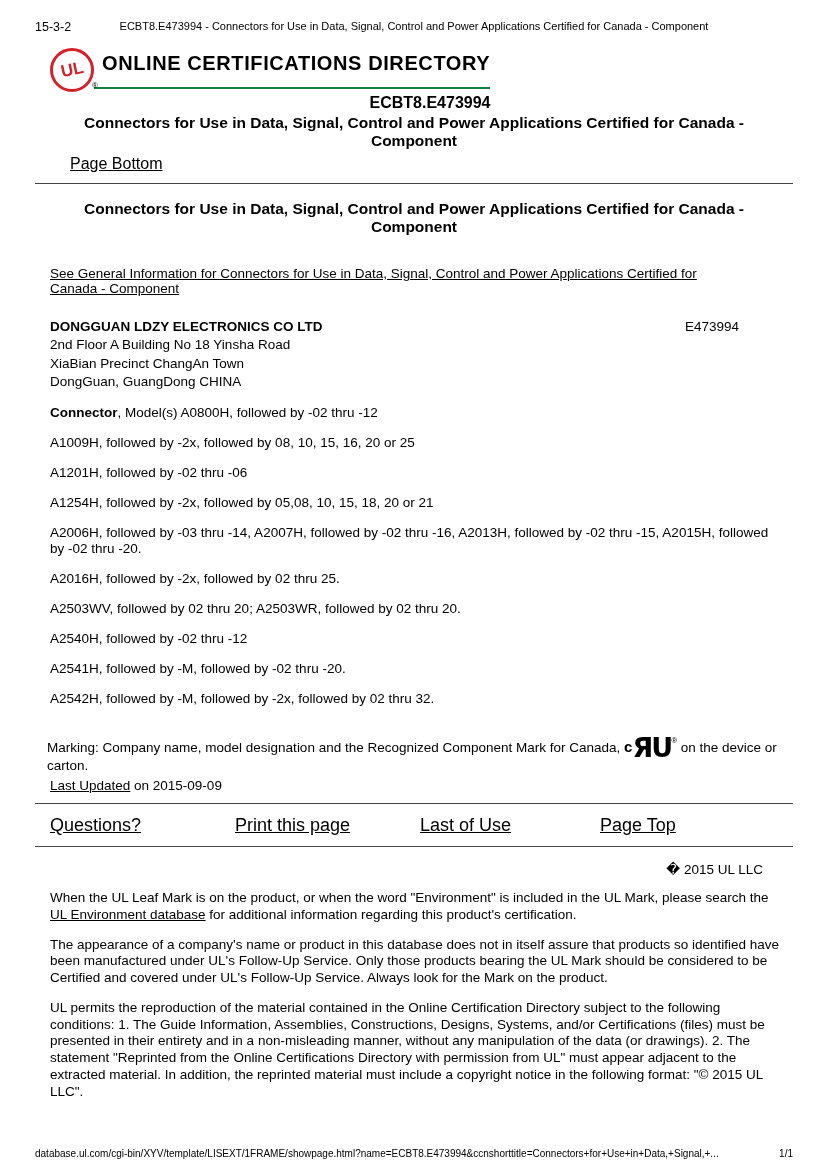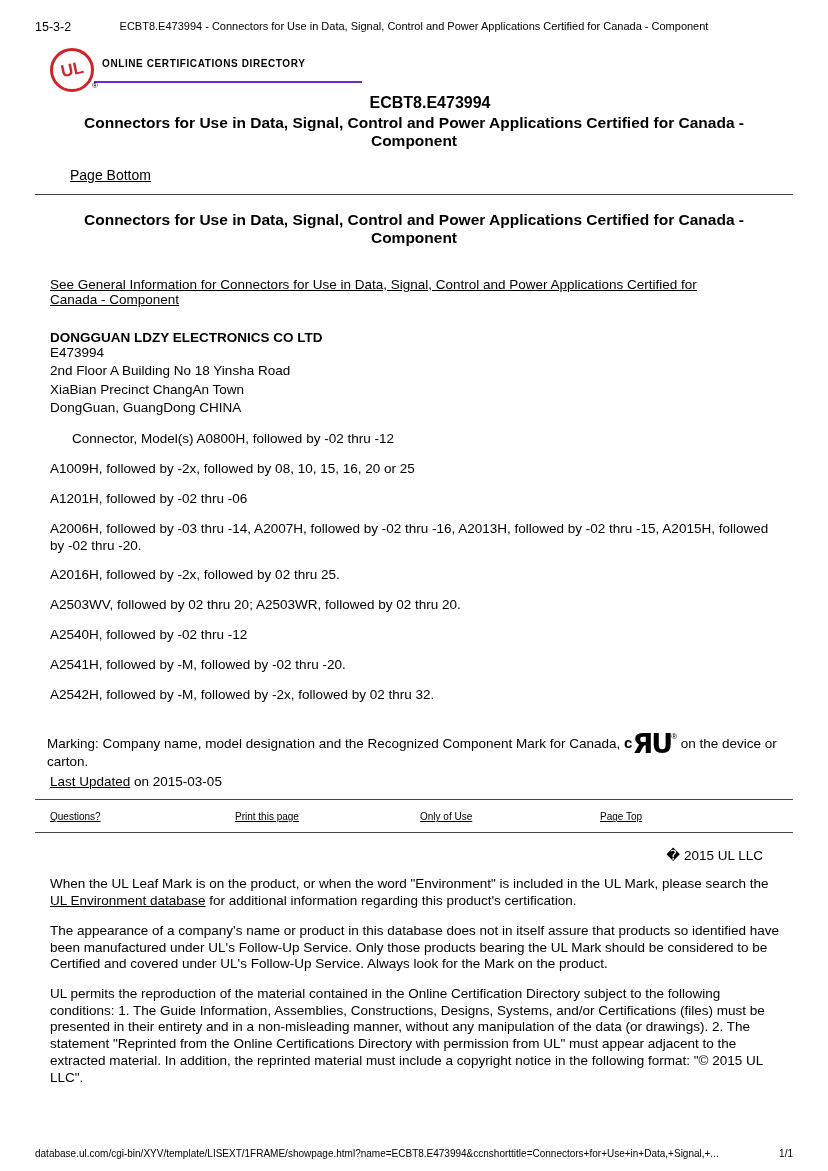--- a/index.html
+++ b/index.html
@@ -12,49 +12,49 @@
 
   .print-header { position:relative; padding-top:20px; height:36px; }
   .print-date { position:absolute; left:35px; top:20px; font-size:12.5px; }
   .print-title { text-align:center; font-size:11px; padding:0 105px; }
 
   .masthead { display:flex; align-items:center; margin:12px 0 0 50px; width:312px; }
   .ul-logo { position:relative; width:44px; height:44px; border:3px solid #d2232a;
     border-radius:50%; flex:none; display:flex; align-items:center; justify-content:center; background:#fff; }
   .ul-logo-text { color:#d2232a; font-weight:bold; font-size:17px; transform:rotate(-12deg); display:inline-block; }
   .ul-logo-reg { position:absolute; right:-7px; bottom:-1px; font-size:8px; color:#000; }
-  .masthead-title { flex:1; font-weight:bold; font-size:10px; letter-spacing:0.6px;
-    padding:0 0 12px 8px; border-bottom:2px solid #6d28d9; white-space:nowrap; }
+  .masthead-title { flex:1; font-weight:bold; font-size:20px; letter-spacing:0.6px;
+    padding:0 0 12px 8px; border-bottom:2px solid #15803d; white-space:nowrap; }
 
   .doc-heading { text-align:center; margin-top:2px; }
   .doc-code { font-size:16px; font-weight:bold;padding-left:32px; }
   .doc-title { font-size:15.5px; font-weight:bold; line-height:1.18; max-width:700px; margin:2px auto 0; }
 
-  .page-bottom { display:inline-block; margin:16px 0 0 70px; font-size:14px; }
+  .page-bottom { display:inline-block; margin:4px 0 0 70px; font-size:16px; }
   .rule { border:none; border-top:1px solid #444; margin:10px 35px 0; }
 
   .section-title { font-size:15.5px; font-weight:bold; line-height:1.18; max-width:700px; margin:16px auto 0; text-align:center; }
 
   .gen-info { display:inline-block; margin:30px 0 0 50px; font-size:13.5px; line-height:1.12; max-width:690px; }
 
-  .company-row { display:flex; justify-content:space-between; margin:22px 89px 0 50px; font-size:13.5px;flex-direction:column; }
+  .company-row { display:flex; justify-content:space-between; margin:22px 89px 0 50px; font-size:13.5px; }
   .company-name { font-weight:bold; }
   .address { margin:2px 0 0 50px; font-size:13.5px; line-height:1.38; }
 
   .model-line { margin:13px 45px 0 50px; font-size:13.5px; line-height:1.25; }
-  .model-line b { font-weight:normal;margin-left:22px; }
+  .model-line b { font-weight:bold; }
 
   .marking { margin:28px 45px 0 47px; font-size:13.5px; line-height:1.35; }
   .mark-c { font-weight:bold; font-size:15px; }
   .mark-ru { font-weight:800; font-size:27px; letter-spacing:-2px; vertical-align:-5px;
     line-height:0; font-family:"DejaVu Sans",sans-serif; }
   .mark-reg { font-size:8px; vertical-align:9px; }
   .last-updated { margin:3px 0 0 50px; font-size:13.5px; }
 
-  .links-row { display:grid; grid-template-columns:185px 185px 180px auto; margin:11px 0 0 50px; font-size:10px; }
+  .links-row { display:grid; grid-template-columns:185px 185px 180px auto; margin:11px 0 0 50px; font-size:18px; }
 
   .copyright { text-align:right; margin:14px 65px 0 0; font-size:13.5px; }
   .legal { margin:13px 42px 0 50px; font-size:13.5px; line-height:1.24; }
 
   .print-footer { position:absolute; left:35px; right:35px; bottom:12px;
     display:flex; justify-content:space-between; font-size:10px; }
   .footer-url { max-width:730px; overflow:hidden; white-space:nowrap; }
 </style>
 </head>
 <body>
@@ -93,37 +93,38 @@
   </div>
   <div class="address">
     <div>2nd Floor A Building No 18 Yinsha Road</div>
     <div>XiaBian Precinct ChangAn Town</div>
     <div>DongGuan, GuangDong CHINA</div>
   </div>
 
   <p class="model-line"><b>Connector</b><span>, Model(s) A0800H, followed by -02 thru -12</span></p>
   <p class="model-line">A1009H, followed by -2x, followed by 08, 10, 15, 16, 20 or 25</p>
   <p class="model-line">A1201H, followed by -02 thru -06</p>
+  <p class="model-line">A1254H, followed by -2x, followed by 05,08, 10, 15, 18, 20 or 21</p>
   <p class="model-line">A2006H, followed by -03 thru -14, A2007H, followed by -02 thru -16, A2013H, followed by -02 thru -15, A2015H, followed by -02 thru -20.</p>
   <p class="model-line">A2016H, followed by -2x, followed by 02 thru 25.</p>
   <p class="model-line">A2503WV, followed by 02 thru 20; A2503WR, followed by 02 thru 20.</p>
   <p class="model-line">A2540H, followed by -02 thru -12</p>
   <p class="model-line">A2541H, followed by -M, followed by -02 thru -20.</p>
   <p class="model-line">A2542H, followed by -M, followed by -2x, followed by 02 thru 32.</p>
 
   <p class="marking"><span>Marking: Company name, model designation and the Recognized Component Mark for Canada, </span><span class="mark-c">c</span><span class="mark-ru">ЯU</span><span class="mark-reg">®</span><span> on the device or carton.</span></p>
 
-  <p class="last-updated"><a class="link" href="#">Last Updated</a><span> on 2015-03-05</span></p>
+  <p class="last-updated"><a class="link" href="#">Last Updated</a><span> on 2015-09-09</span></p>
 
   <hr class="rule">
 
   <div class="links-row">
     <span><a class="link" href="#">Questions?</a></span>
     <span><a class="link" href="#">Print this page</a></span>
-    <span><a class="link" href="#">Only of Use</a></span>
+    <span><a class="link" href="#">Last of Use</a></span>
     <span><a class="link" href="#">Page Top</a></span>
   </div>
 
   <hr class="rule">
 
   <div class="copyright">� 2015 UL LLC</div>
 
   <p class="legal"><span>When the UL Leaf Mark is on the product, or when the word "Environment" is included in the UL Mark, please search the </span><a class="link" href="#">UL Environment database</a><span> for additional information regarding this product's certification.</span></p>
 
   <p class="legal">The appearance of a company's name or product in this database does not in itself assure that products so identified have been manufactured under UL's Follow-Up Service. Only those products bearing the UL Mark should be considered to be Certified and covered under UL's Follow-Up Service. Always look for the Mark on the product.</p>

